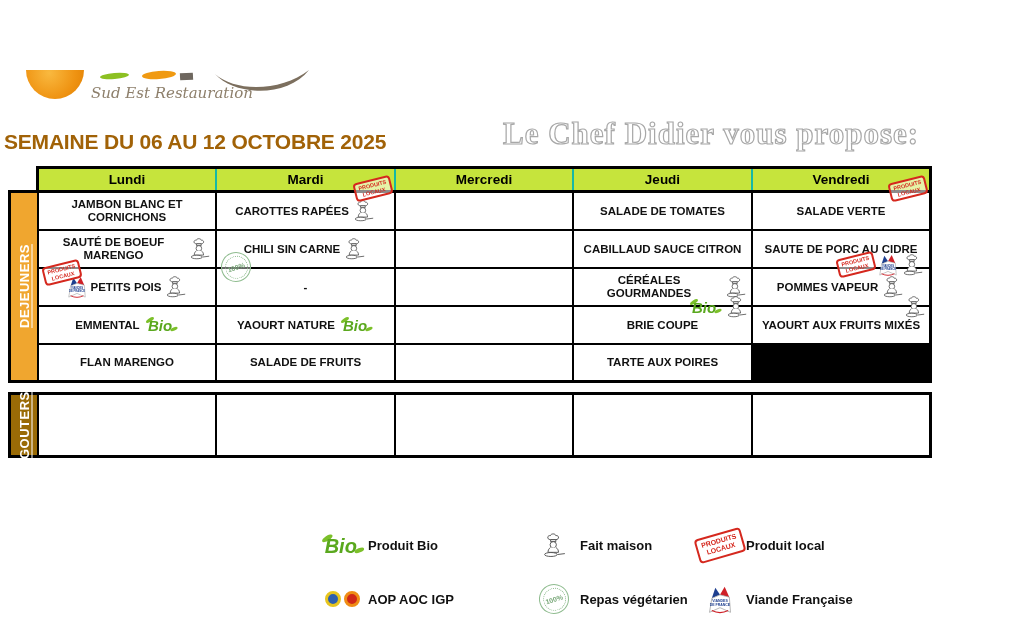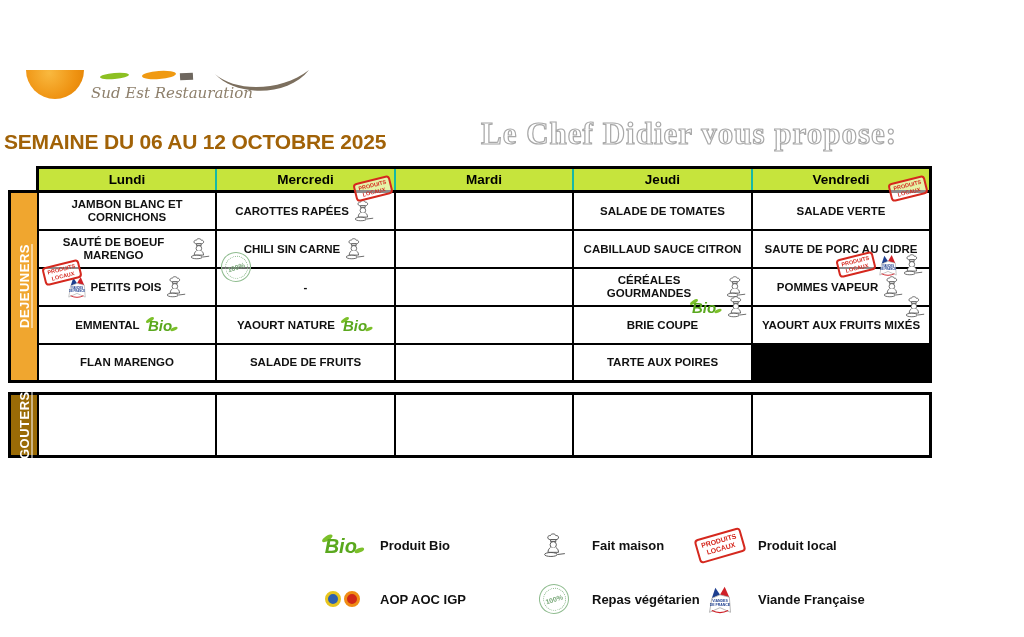--- a/index.html
+++ b/index.html
@@ -17,21 +17,21 @@
              background:#f09a12;transform:rotate(-4deg);}
   .logo-dash-gray{position:absolute;left:180px;top:73px;width:13px;height:7px;
              background:#6e675f;transform:rotate(-3deg);}
   .logo-script{position:absolute;left:91px;top:84px;font-family:"DejaVu Serif",serif;
              font-style:italic;font-size:15px;color:#8d7f6b;white-space:nowrap;}
   .logo-swoosh{position:absolute;left:213px;top:68px;}
 
   
   .week-title{position:absolute;left:4px;top:130px;font-size:21px;font-weight:bold;
               color:#a16207;letter-spacing:-0.2px;white-space:nowrap;}
-  .chef-message{position:absolute;left:481px;top:116px;font-family:"Liberation Serif",serif;
+  .chef-message{position:absolute;left:503px;top:116px;font-family:"Liberation Serif",serif;
               font-size:31px;font-weight:bold;color:#fff;-webkit-text-stroke:1.2px #a8a8a8;
               letter-spacing:1px;white-space:nowrap;}
 
   
   .day-header{position:absolute;left:36px;top:166px;display:grid;
               grid-template-columns:176px 177px 176px 177px 176px;gap:0 2px;
               background:#14b8a6;border:3px solid #000;border-bottom:none;}
   .day-cell{background:#c6e43c;height:21px;display:flex;align-items:center;justify-content:center;
               font-weight:bold;font-size:13.5px;color:#000;}
 
@@ -75,21 +75,21 @@
   .aop-wrap{display:inline-flex;gap:3px;align-items:center;}
   .badge{width:16px;height:16px;border-radius:50%;box-sizing:border-box;}
   .badge-aop{background:#2e5fae;border:3.5px solid #e7c51f;}
   .badge-aoc{background:#d02818;border:3.5px solid #ef8d15;}
 
   
   .legend{position:absolute;left:316px;top:526px;display:grid;
           grid-template-columns:212px 166px 200px;row-gap:16px;}
   .legend-item{display:flex;align-items:center;height:38px;}
   .legend-icon{width:52px;display:flex;justify-content:center;align-items:center;flex:none;}
-  .legend-label{font-weight:bold;font-size:13px;color:#111;margin-left:12px;white-space:nowrap;}
+  .legend-label{font-weight:bold;font-size:13px;color:#111;white-space:nowrap;}
   .legend .chef-svg{width:27px;height:27px;}
   .legend .stamp-local{font-size:7px;transform:rotate(-16deg);padding:2px 4px;}
   .legend .bio-svg{width:48px;height:28px;}
   .legend .flag-svg{width:28px;height:31px;}
 </style>
 </head>
 <body>
 
 <div class="page">
 
@@ -102,22 +102,22 @@
     <svg class="logo-swoosh" width="100" height="28" viewBox="0 0 100 28">
       <path d="M2 6 C 22 24, 68 24, 96 2 C 74 30, 22 28, 2 6 Z" fill="#7c6f5e"></path>
     </svg>
   </div>
 
   <div class="week-title">SEMAINE DU 06 AU 12 OCTOBRE 2025</div>
   <div class="chef-message">Le Chef Didier vous propose:</div>
 
   <div class="day-header" id="day-header">
       <div class="day-cell">Lundi</div>
+      <div class="day-cell">Mardi</div>
       <div class="day-cell">Mercredi</div>
-      <div class="day-cell">Mardi</div>
       <div class="day-cell">Jeudi</div>
       <div class="day-cell">Vendredi</div>
     </div>
 
   <div class="lunch-grid" id="lunch-grid">
       <div class="side-label side-dejeuners" style="grid-row: 1 / span 5;">DEJEUNERS</div>
       <div class="cell">
         <div class="cell-inner">
           <span class="dish">JAMBON BLANC ET CORNICHONS</span>
         </div>

